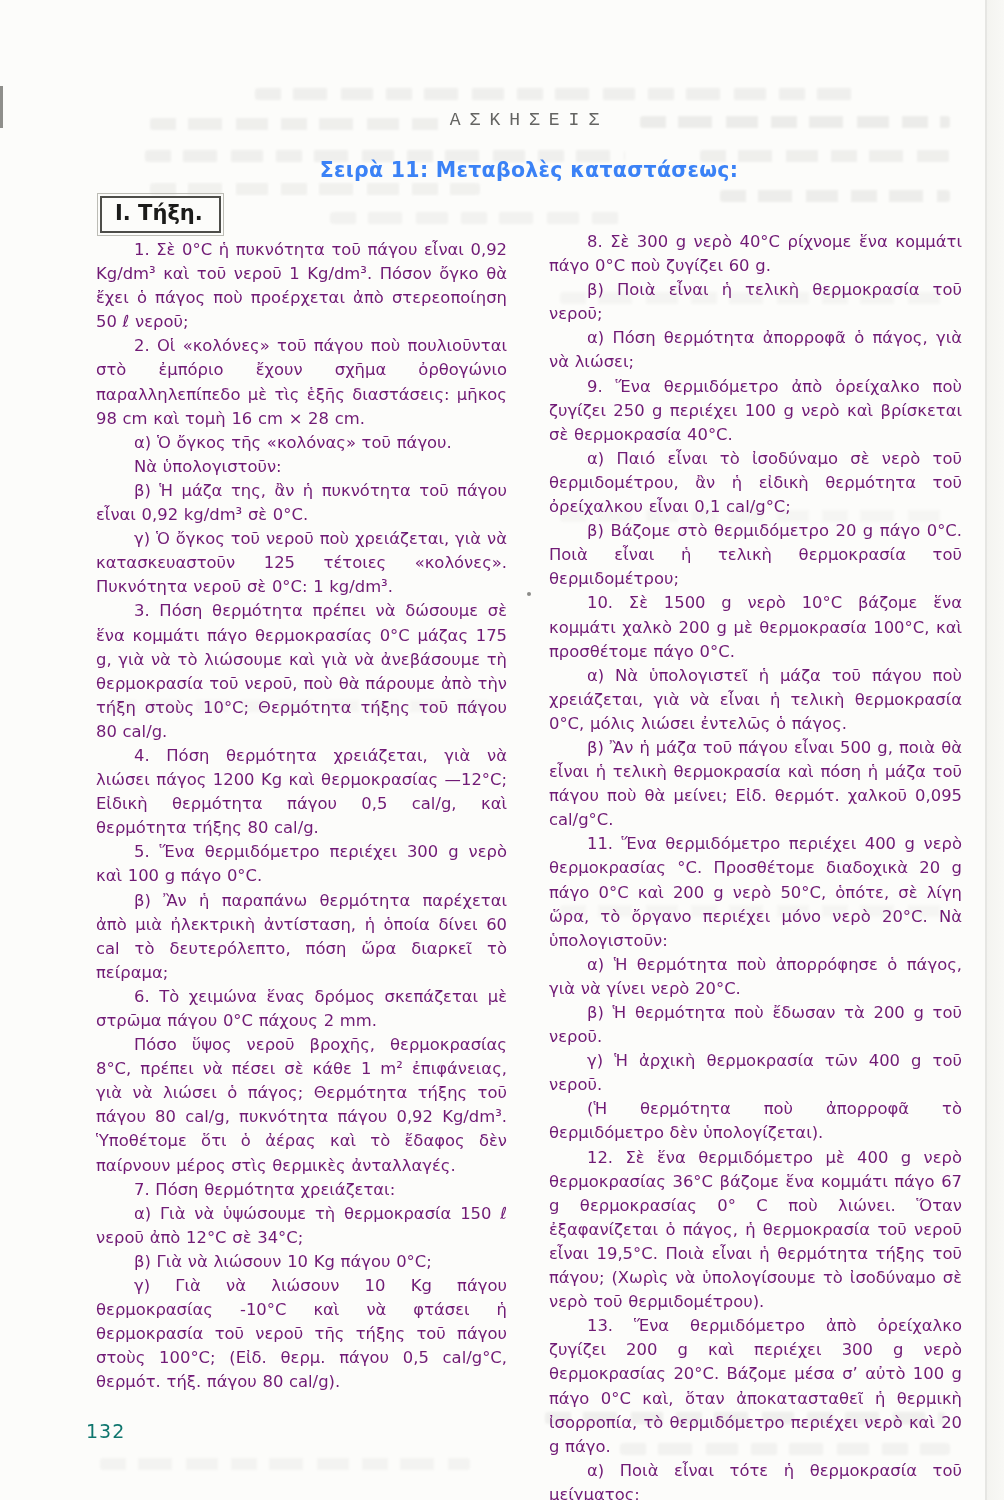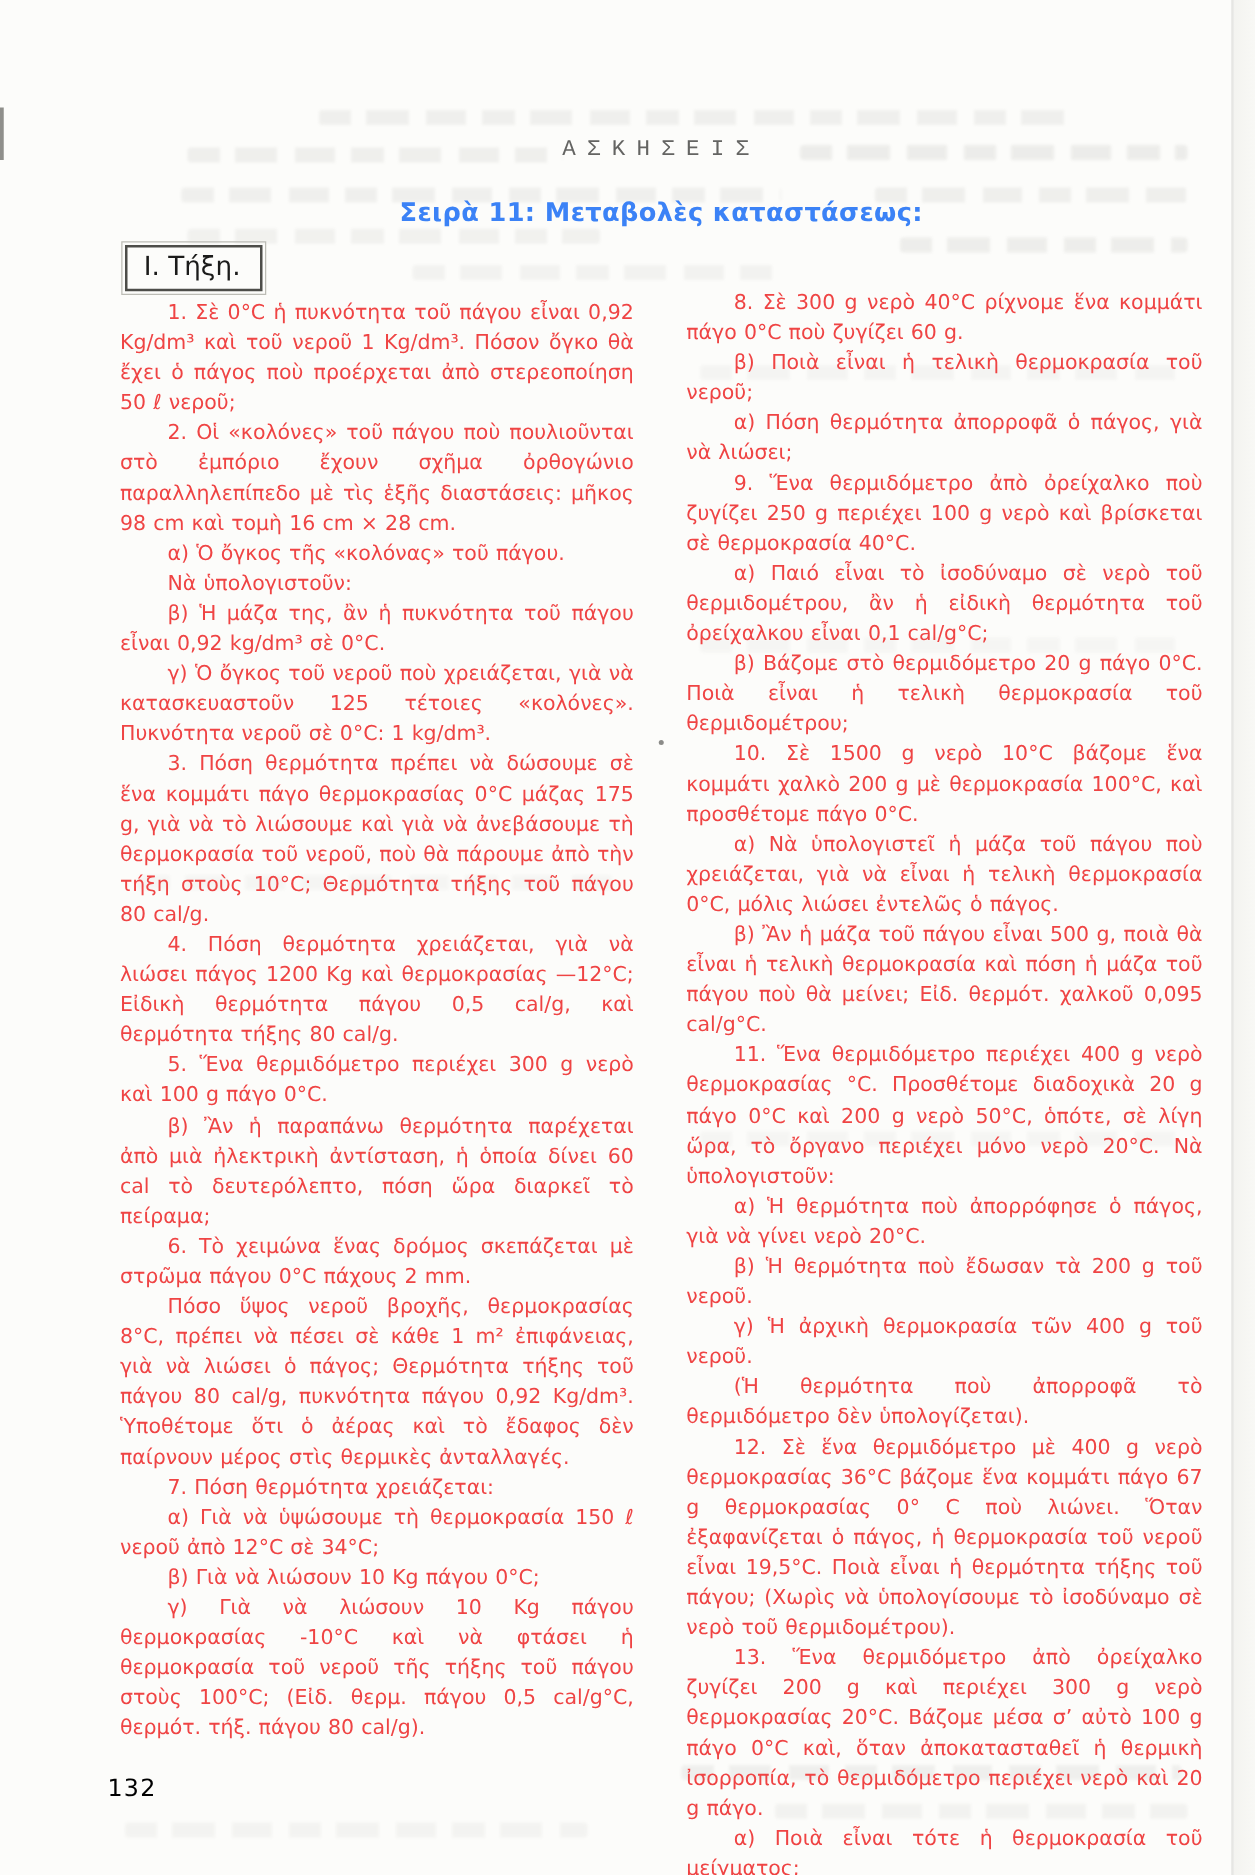--- a/index.html
+++ b/index.html
@@ -51,37 +51,37 @@
     font-size:20.5px;font-weight:bold;color:#3b82f6;letter-spacing:.3px;
   }
   
   .section-box{
     position:absolute;left:100px;top:196px;
     padding:3px 16px 6px 13px;
     border:2px solid #4d4d49;
     outline:1px solid #bcbcb5;
     outline-offset:2px;
     background:#fcfcfa;
-    font-size:21px;font-weight:normal;color:#1b1b1a;
+    font-size:21px;font-weight:bold;color:#1b1b1a;
   }
   
   .col{
     position:absolute;text-align:justify;
   }
   #col-left{left:96px;top:238px;width:411px;}
   #col-right{left:549px;top:230px;width:413px;}
   .para{
     margin:0;text-indent:38px;
     font-size:16.4px;line-height:24.1px;
-    color:#ef4444;
+    color:#701a75;
     word-spacing:.5px;
   }
   .page-number{
     position:absolute;left:86px;top:1420px;
-    font-size:19px;color:#000000;letter-spacing:1px;
+    font-size:19px;color:#0f766e;letter-spacing:1px;
   }
 </style>
 </head>
 <body>
 
 <div id="page">
 
   <div class="ghost" style="left:255px;top:88px;width:600px;opacity:.10;"></div>
   <div class="ghost" style="left:150px;top:118px;width:300px;opacity:.11;"></div>
   <div class="ghost" style="left:640px;top:116px;width:310px;opacity:.13;"></div>

